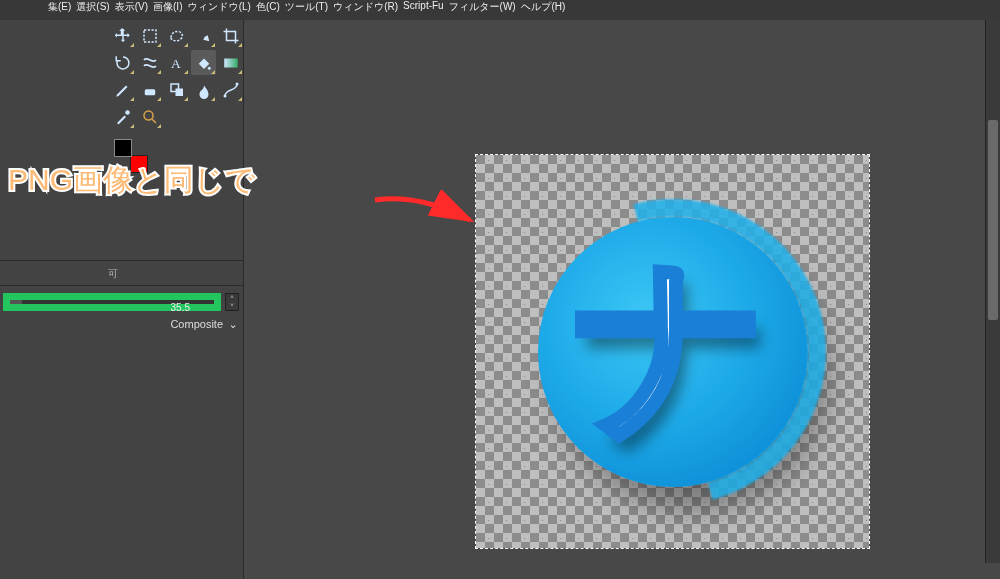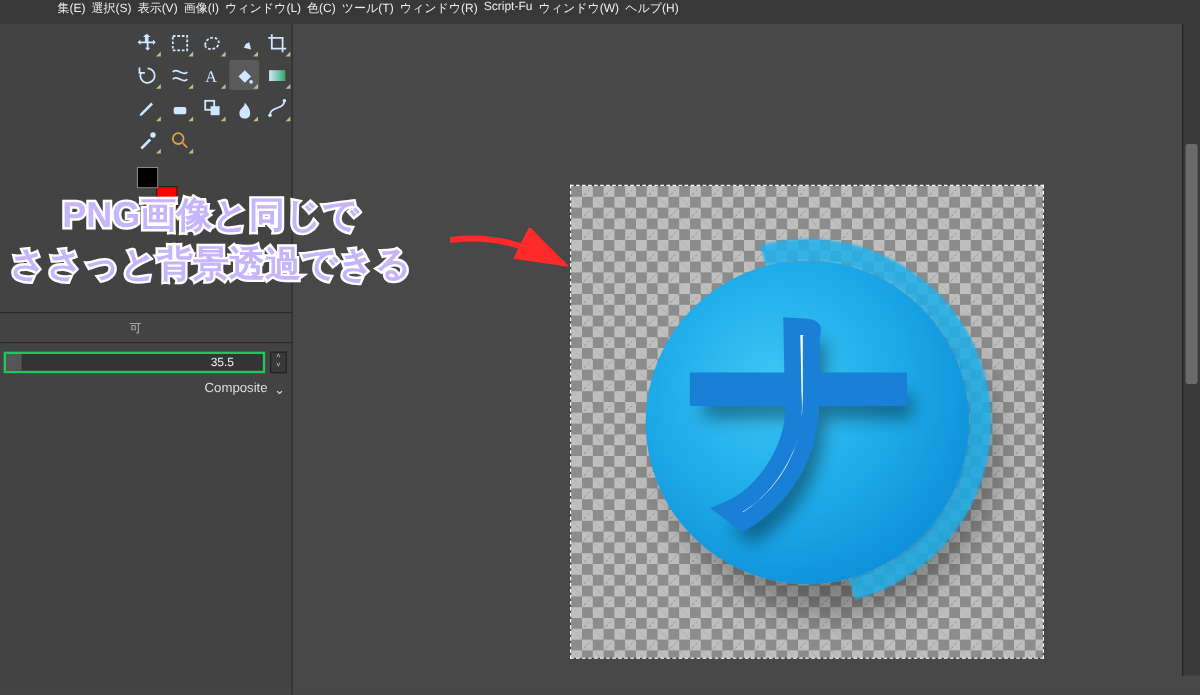--- a/index.html
+++ b/index.html
@@ -94,21 +94,21 @@
     align-items: center;
     gap: 4px;
     font-size: 11px;
     color: #ddd;
   }
   .prop-row.size { top: 273px; }
   .prop-row.size .bar {
     flex: 1;
     height: 18px;
     background: #343434;
-    border: 2px solid #22c55e;
+    border: 7px solid #22c55e;
     position: relative;
   }
   .prop-row.size .bar::before {
     content: "";
     position: absolute;
     left: 0; top: 0; bottom: 0;
     width: 6%;
     background: #555;
   }
   .prop-row.size .val {
@@ -215,22 +215,22 @@
     -webkit-text-stroke: 8px #1a7fd6;
     text-shadow: 8px 14px 14px rgba(0,0,0,0.4);
     font-family: "HGP行書体", "Yu Mincho", serif;
   }
   
   .annotation {
     position: absolute;
     left: 8px;
     top: 160px;
     font-size: 30px;
-    font-weight: 700;
-    color: #c4b5fd;
+    font-weight: 400;
+    color: #fdba74;
     -webkit-text-stroke: 4px #fff;
     paint-order: stroke fill;
     line-height: 1.35;
     white-space: nowrap;
     text-align: center;
     pointer-events: none;
   }
   .arrow {
     position: absolute;
     left: 370px;
@@ -244,21 +244,21 @@
 <div class="menubar">
   <span class="menu-item">集(E)</span>
   <span class="menu-item">選択(S)</span>
   <span class="menu-item">表示(V)</span>
   <span class="menu-item">画像(I)</span>
   <span class="menu-item">ウィンドウ(L)</span>
   <span class="menu-item">色(C)</span>
   <span class="menu-item">ツール(T)</span>
   <span class="menu-item">ウィンドウ(R)</span>
   <span class="menu-item">Script-Fu</span>
-  <span class="menu-item">ウィンドウ(W)</span>
+  <span class="menu-item">フィルター(W)</span>
   <span class="menu-item">ヘルプ(H)</span>
 </div>
 
 <div class="left-panel">
   <div class="toolbox">
 
     <div class="tool tiny">
         <svg viewBox="0 0 24 24">
           <path d="M12 2l3 3h-2v5h5v-2l3 3-3 3v-2h-5v5h2l-3 3-3-3h2v-5H4v2l-3-3 3-3v2h5V5H7l3-3z" fill="#cfe8ff"></path>
         </svg>
@@ -392,21 +392,20 @@
       <div class="na-glyph">ナ</div>
     </div>
   </div>
   <div class="vscroll">
     <div class="thumb"></div>
   </div>
 </div>
 
 <div class="annotation">
   <div>PNG画像と同じで</div>
-  <div>ささっと背景透過できる</div>
 </div>
 <svg class="arrow" width="110" height="50">
   <defs>
     <marker id="ah" markerWidth="10" markerHeight="10" refX="8" refY="3" orient="auto">
       <path d="M0 0l9 3-9 3z" fill="#ff2a2a"></path>
     </marker>
   </defs>
   <path d="M5 10 C 40 5, 70 15, 100 30" stroke="#ff2a2a" stroke-width="5" fill="none" marker-end="url(#ah)"></path>
 </svg>
 

